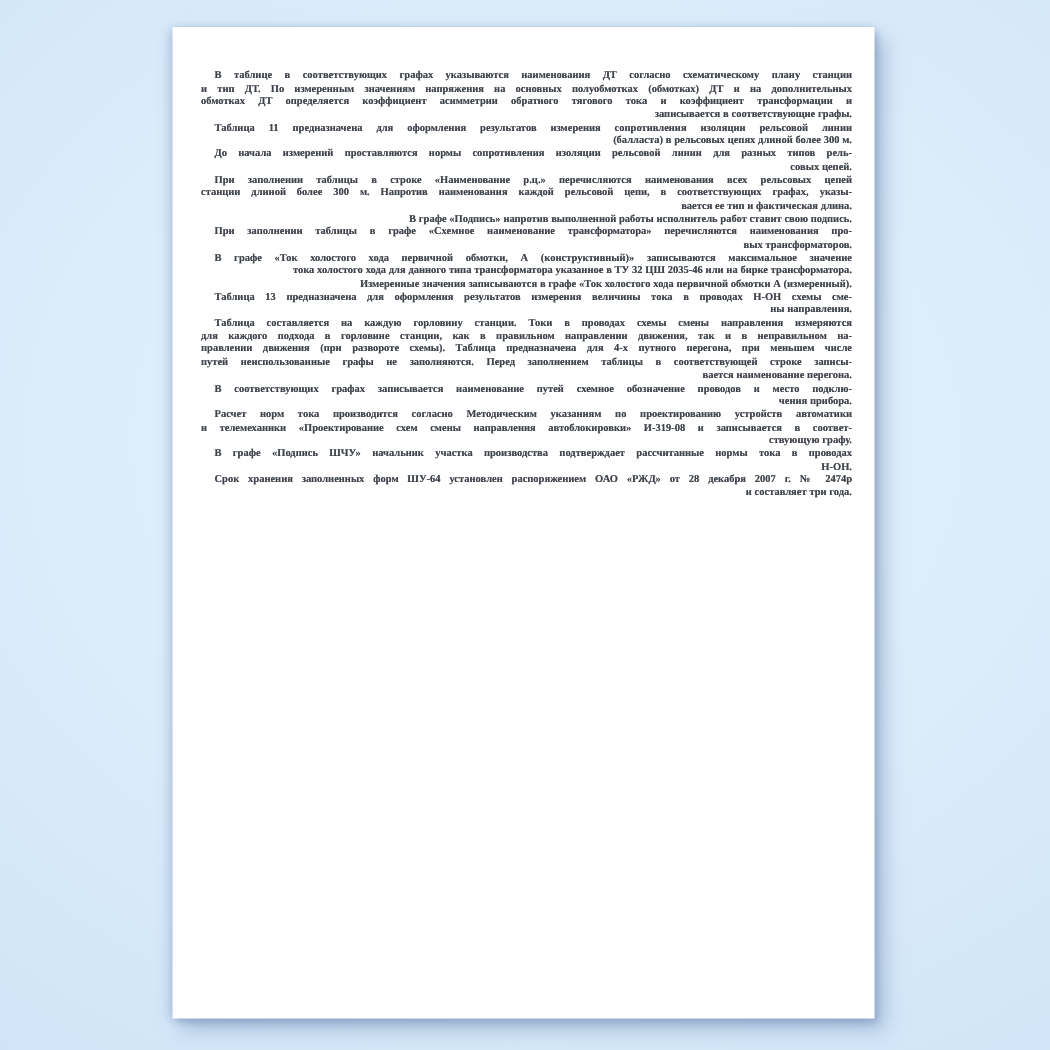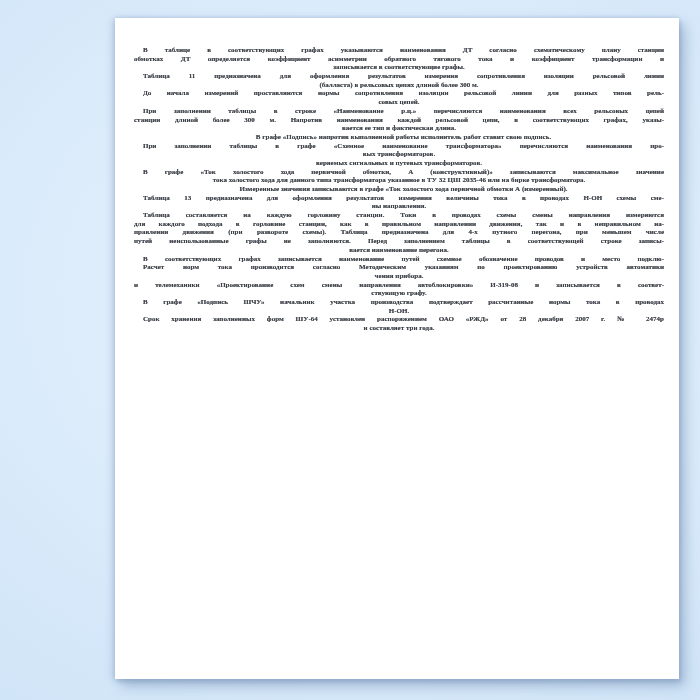--- a/index.html
+++ b/index.html
@@ -11,21 +11,21 @@
   }
   body {
     font-family: "Liberation Serif", "DejaVu Serif", serif;
     background: radial-gradient(115% 95% at 52% 42%, #e6f2fd 0%, #dcecfb 40%, #d2e6f8 70%, #c9dff4 100%);
     position: relative;
   }
   .paper {
     position: absolute;
     left: 115px;
     top: 18px;
-    width: 564px;
+    width: 468px;
     height: 661px;
     background: #ffffff;
     box-shadow:
       6px 7px 12px rgba(124, 150, 186, 0.55),
       2px 3px 4px rgba(124, 150, 186, 0.35),
       -3px 1px 6px rgba(124, 150, 186, 0.30),
       0 -1px 3px rgba(140, 162, 195, 0.20);
   }
   .text-block {
     position: absolute;
@@ -34,63 +34,63 @@
     top: 28px;
     color: #3f444b;
     font-size: 7px;
     font-weight: 700;
     line-height: 8.7px;
     overflow: hidden;
     text-shadow: 0 0 0.35px rgba(63, 68, 75, 0.65);
   }
   .line {
     height: 8.7px;
-    text-align: center;
+    text-align: right;
     word-spacing: 0.1px;
   }
   .line.just {
     text-align: justify;
     text-align-last: justify;
   }
   .line.indent {
     padding-left: 9px;
   }
 </style>
 </head>
 <body>
 
 <div class="paper">
   <div class="text-block">
       <div class="line just indent">В таблице в соответствующих графах указываются наименования ДТ согласно схематическому плану станции</div>
+      <div class="line just">и тип ДТ. По измеренным значениям напряжения на основных полуобмотках (обмотках) ДТ и на дополнительных</div>
       <div class="line just">обмотках ДТ определяется коэффициент асимметрии обратного тягового тока и коэффициент трансформации и</div>
       <div class="line">записывается в соответствующие графы.</div>
       <div class="line just indent">Таблица 11 предназначена для оформления результатов измерения сопротивления изоляции рельсовой линии</div>
       <div class="line">(балласта) в рельсовых цепях длиной более 300 м.</div>
       <div class="line just indent">До начала измерений проставляются нормы сопротивления изоляции рельсовой линии для разных типов рель-</div>
       <div class="line">совых цепей.</div>
       <div class="line just indent">При заполнении таблицы в строке «Наименование р.ц.» перечисляются наименования всех рельсовых цепей</div>
       <div class="line just">станции длиной более 300 м. Напротив наименования каждой рельсовой цепи, в соответствующих графах, указы-</div>
       <div class="line">вается ее тип и фактическая длина.</div>
       <div class="line indent">В графе «Подпись» напротив выполненной работы исполнитель работ ставит свою подпись.</div>
       <div class="line just indent">При заполнении таблицы в графе «Схемное наименование трансформатора» перечисляются наименования про-</div>
       <div class="line">вых трансформаторов.</div>
-      <div class="line">веряемых сигнальных и путевых трансформаторов.</div>
       <div class="line just indent">В графе «Ток холостого хода первичной обмотки, А (конструктивный)» записываются максимальное значение</div>
       <div class="line">тока холостого хода для данного типа трансформатора указанное в ТУ 32 ЦШ 2035-46 или на бирке трансформатора.</div>
       <div class="line indent">Измеренные значения записываются в графе «Ток холостого хода первичной обмотки А (измеренный).</div>
       <div class="line just indent">Таблица 13 предназначена для оформления результатов измерения величины тока в проводах Н-ОН схемы сме-</div>
       <div class="line">ны направления.</div>
       <div class="line just indent">Таблица составляется на каждую горловину станции. Токи в проводах схемы смены направления измеряются</div>
       <div class="line just">для каждого подхода в горловине станции, как в правильном направлении движения, так и в неправильном на-</div>
       <div class="line just">правлении движения (при развороте схемы). Таблица предназначена для 4-х путного перегона, при меньшем числе</div>
       <div class="line just">путей неиспользованные графы не заполняются. Перед заполнением таблицы в соответствующей строке записы-</div>
       <div class="line">вается наименование перегона.</div>
       <div class="line just indent">В соответствующих графах записывается наименование путей схемное обозначение проводов и место подклю-</div>
+      <div class="line">чения прибора.</div>
       <div class="line just indent">Расчет норм тока производится согласно Методическим указаниям по проектированию устройств автоматики</div>
-      <div class="line">чения прибора.</div>
       <div class="line just">и телемеханики «Проектирование схем смены направления автоблокировки» И-319-08 и записывается в соответ-</div>
       <div class="line">ствующую графу.</div>
       <div class="line just indent">В графе «Подпись ШЧУ» начальник участка производства подтверждает рассчитанные нормы тока в проводах</div>
       <div class="line">Н-ОН.</div>
       <div class="line just indent">Срок хранения заполненных форм ШУ-64 установлен распоряжением ОАО «РЖД» от 28 декабря 2007 г. № 2474р</div>
       <div class="line">и составляет три года.</div>
     </div>
 </div>
 
 </body></html>

